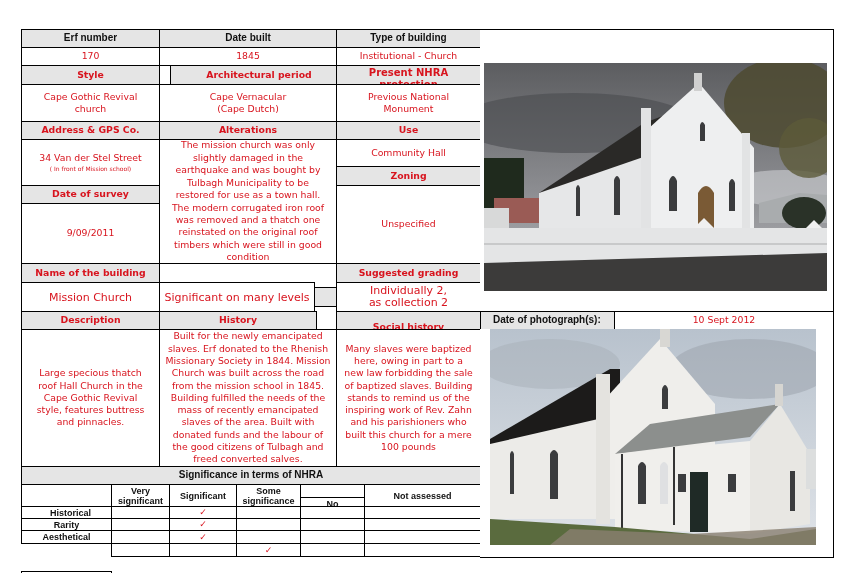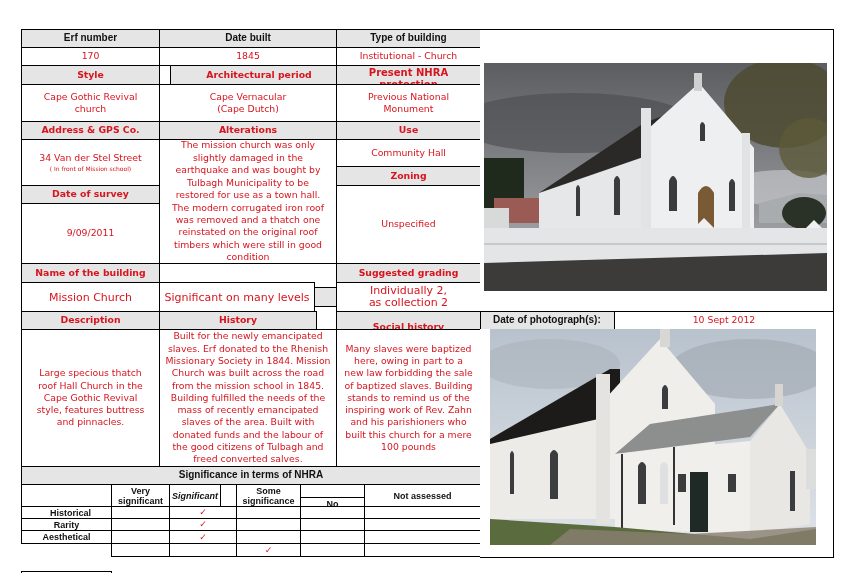--- a/index.html
+++ b/index.html
@@ -69,21 +69,21 @@
 <div class="cell hdr" style="left:336px;top:311px;width:145px;height:33px;">Social history</div>
 
 <div class="cell" style="left:21px;top:329px;width:139px;height:138px;padding:0 10px;">Large specious thatch roof Hall Church in the Cape Gothic Revival style, features buttress and pinnacles.</div>
 <div class="cell" style="left:159px;top:329px;width:178px;height:138px;padding:0 5px;line-height:12.3px;">Built for the newly emancipated slaves. Erf donated to the Rhenish Missionary Society in 1844. Mission Church was built across the road from the mission school in 1845. Building fulfilled the needs of the mass of recently emancipated slaves of the area. Built with donated funds and the labour of the good citizens of Tulbagh and freed converted salves.</div>
 <div class="cell" style="left:336px;top:329px;width:145px;height:138px;padding:0 6px;">Many slaves were baptized here, owing in part to a new law forbidding the sale of baptized slaves. Building stands to remind us of the inspiring work of Rev. Zahn and his parishioners who built this church for a mere 100 pounds</div>
 
 <div class="cell hdr black" style="left:21px;top:466px;width:460px;height:19px;font-size:10px;">Significance in terms of NHRA</div>
 
 <div class="cell sig" style="left:21px;top:484px;width:91px;height:23px;"></div>
 <div class="cell sig col" style="left:111px;top:484px;width:59px;height:23px;">Very significant</div>
-<div class="cell sig" style="left:169px;top:484px;width:52px;height:23px;font-style:italic;">Significant</div>
+<div class="cell sig" style="left:169px;top:484px;width:68px;height:23px;">Significant</div>
 <div class="cell sig" style="left:236px;top:484px;width:65px;height:23px;">Some significance</div>
 <div class="cell sig" style="left:300px;top:484px;width:65px;height:23px;margin-top:13px;">No significance</div>
 <div class="cell sig" style="left:364px;top:484px;width:117px;height:23px;">Not assessed</div>
 
 <div class="cell sig" style="left:21px;top:506px;width:91px;height:13px;padding-left:11px;">Historical</div>
 <div class="cell check" style="left:111px;top:506px;width:59px;height:13px;"></div>
 <div class="cell check" style="left:169px;top:506px;width:68px;height:13px;">✓</div>
 <div class="cell check" style="left:236px;top:506px;width:65px;height:13px;"></div>
 <div class="cell check" style="left:300px;top:506px;width:65px;height:13px;"></div>
 <div class="cell check" style="left:364px;top:506px;width:117px;height:13px;"></div>

